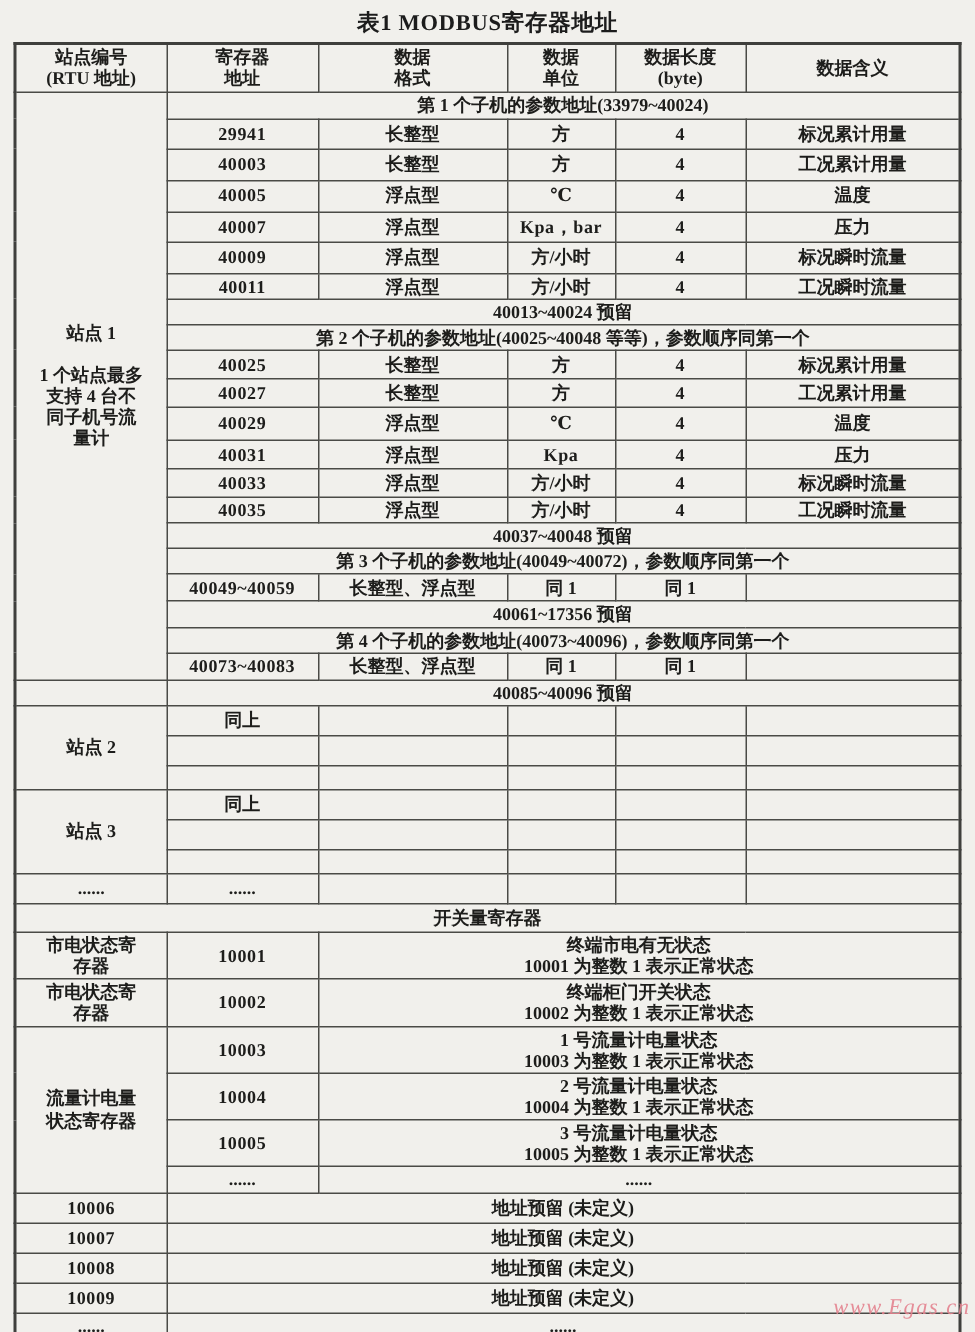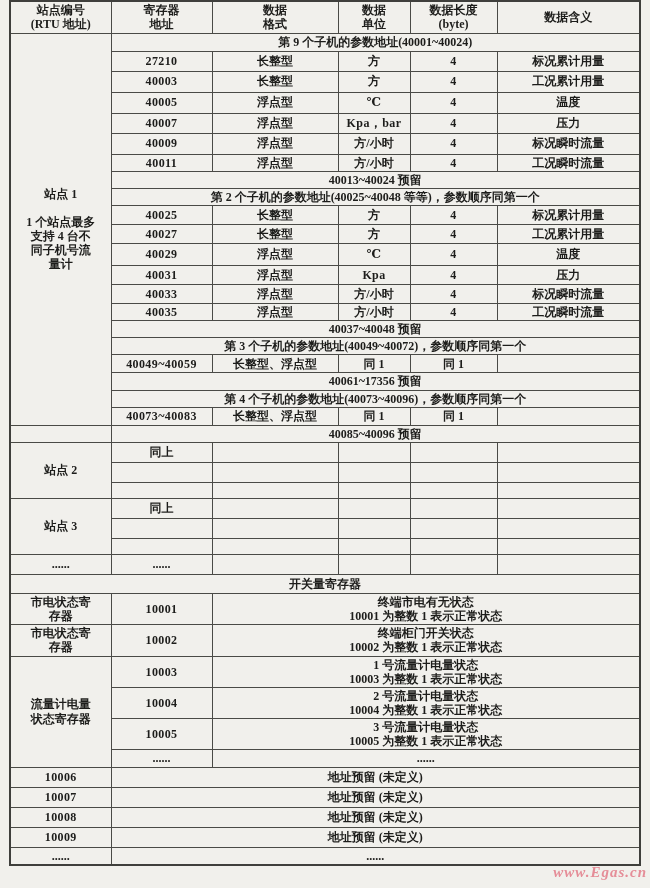--- a/index.html
+++ b/index.html
@@ -32,29 +32,30 @@
   td.sec{font-weight:700;}
   td.st{font-weight:700;}
   .col-1{width:101px;}
   .col-2{width:101px;}
   .col-3{width:126px;}
   .col-4{width:72px;}
   .col-5{width:87px;}
   .col-6{width:143px;}
   .watermark{
     position:absolute;right:3px;bottom:7px;
-    font-style:italic;font-weight:700;
+    font-style:italic;font-weight:400;
     font-size:15px;color:#e4838f;opacity:0.9;
     letter-spacing:1px;
   }
 </style>
 </head>
 <body>
 
 <div class="page">
+  <h1 class="doc-title">表1 MODBUS寄存器地址</h1>
 
   <table class="reg">
     <colgroup>
       <col class="col-1">
         <col class="col-2">
         <col class="col-3">
       <col class="col-4">
         <col class="col-5">
         <col class="col-6">
     </colgroup>
@@ -72,24 +73,24 @@
 (byte)</td>
           <td class="hd">数据含义</td>
         </tr>
         <tr style="height: 18px;">
           <td rowspan="21" class="st">站点 1
 
 1 个站点最多
 支持 4 台不
 同子机号流
 量计</td>
-          <td colspan="5" class="sec">第 9 个子机的参数地址(40001~40024)</td>
-        </tr>
-        <tr style="height: 20px;">
-          <td class="num">27210</td>
+          <td colspan="5" class="sec">第 1 个子机的参数地址(33979~40024)</td>
+        </tr>
+        <tr style="height: 20px;">
+          <td class="num">29941</td>
           <td>长整型</td>
           <td>方</td>
           <td class="num">4</td>
           <td>标况累计用量</td>
         </tr>
         <tr style="height: 21px;">
           <td class="num">40003</td>
           <td>长整型</td>
           <td>方</td>
           <td class="num">4</td>

